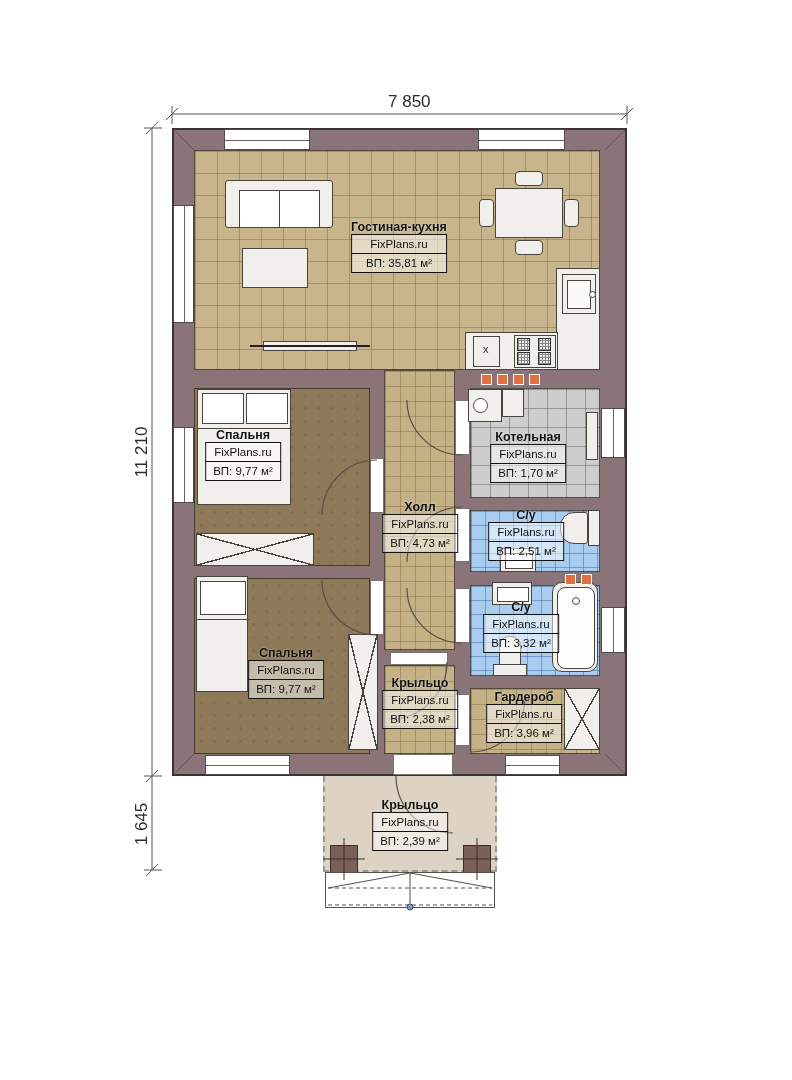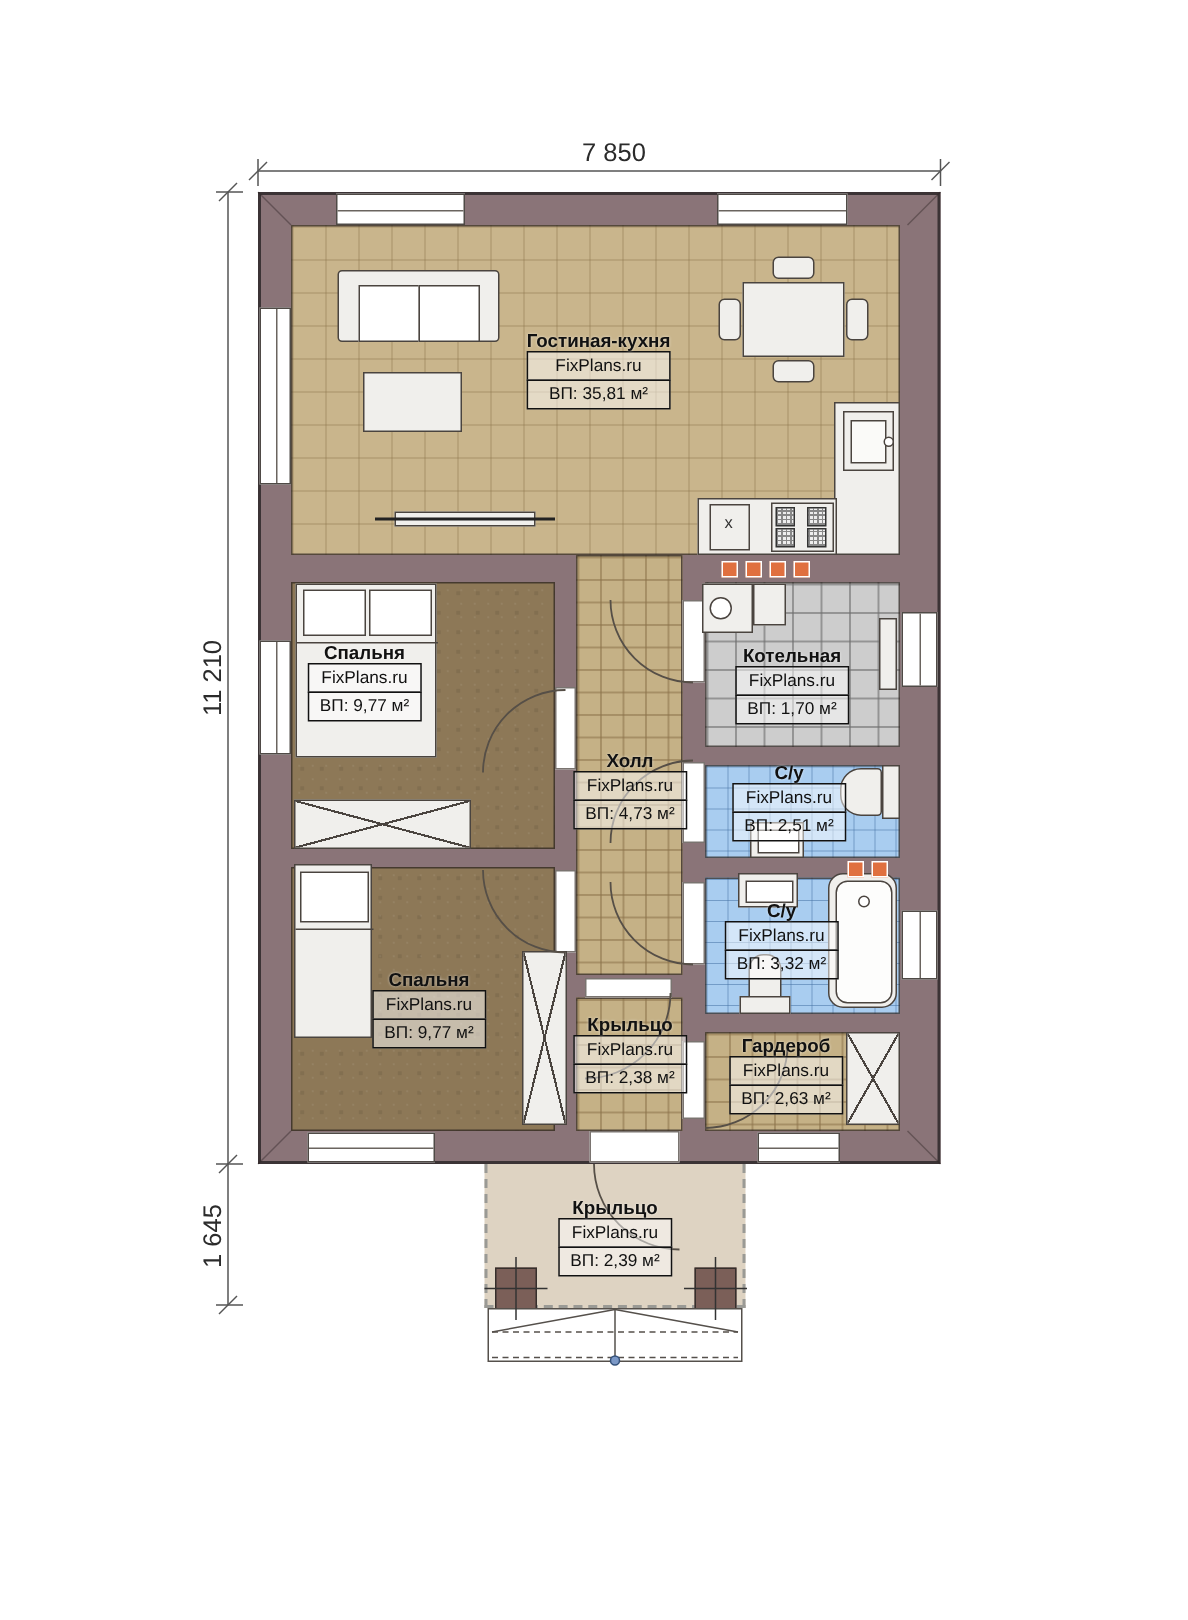--- a/index.html
+++ b/index.html
@@ -271,21 +271,21 @@
 
   <div class="room-label" style="left:420px;top:676px;">
     <div class="rl-name">Крыльцо</div>
     <span class="rl-box">FixPlans.ru</span>
     <span class="rl-box">ВП: 2,38 м²</span>
   </div>
 
   <div class="room-label" style="left:524px;top:690px;">
     <div class="rl-name">Гардероб</div>
     <span class="rl-box">FixPlans.ru</span>
-    <span class="rl-box">ВП: 2,63 м²</span>
+    <span class="rl-box">ВП: 3,96 м²</span>
   </div>
 
   <div class="room-label" style="left:410px;top:798px;">
     <div class="rl-name">Крыльцо</div>
     <span class="rl-box">FixPlans.ru</span>
     <span class="rl-box">ВП: 2,39 м²</span>
   </div>
 
 </div>
 

